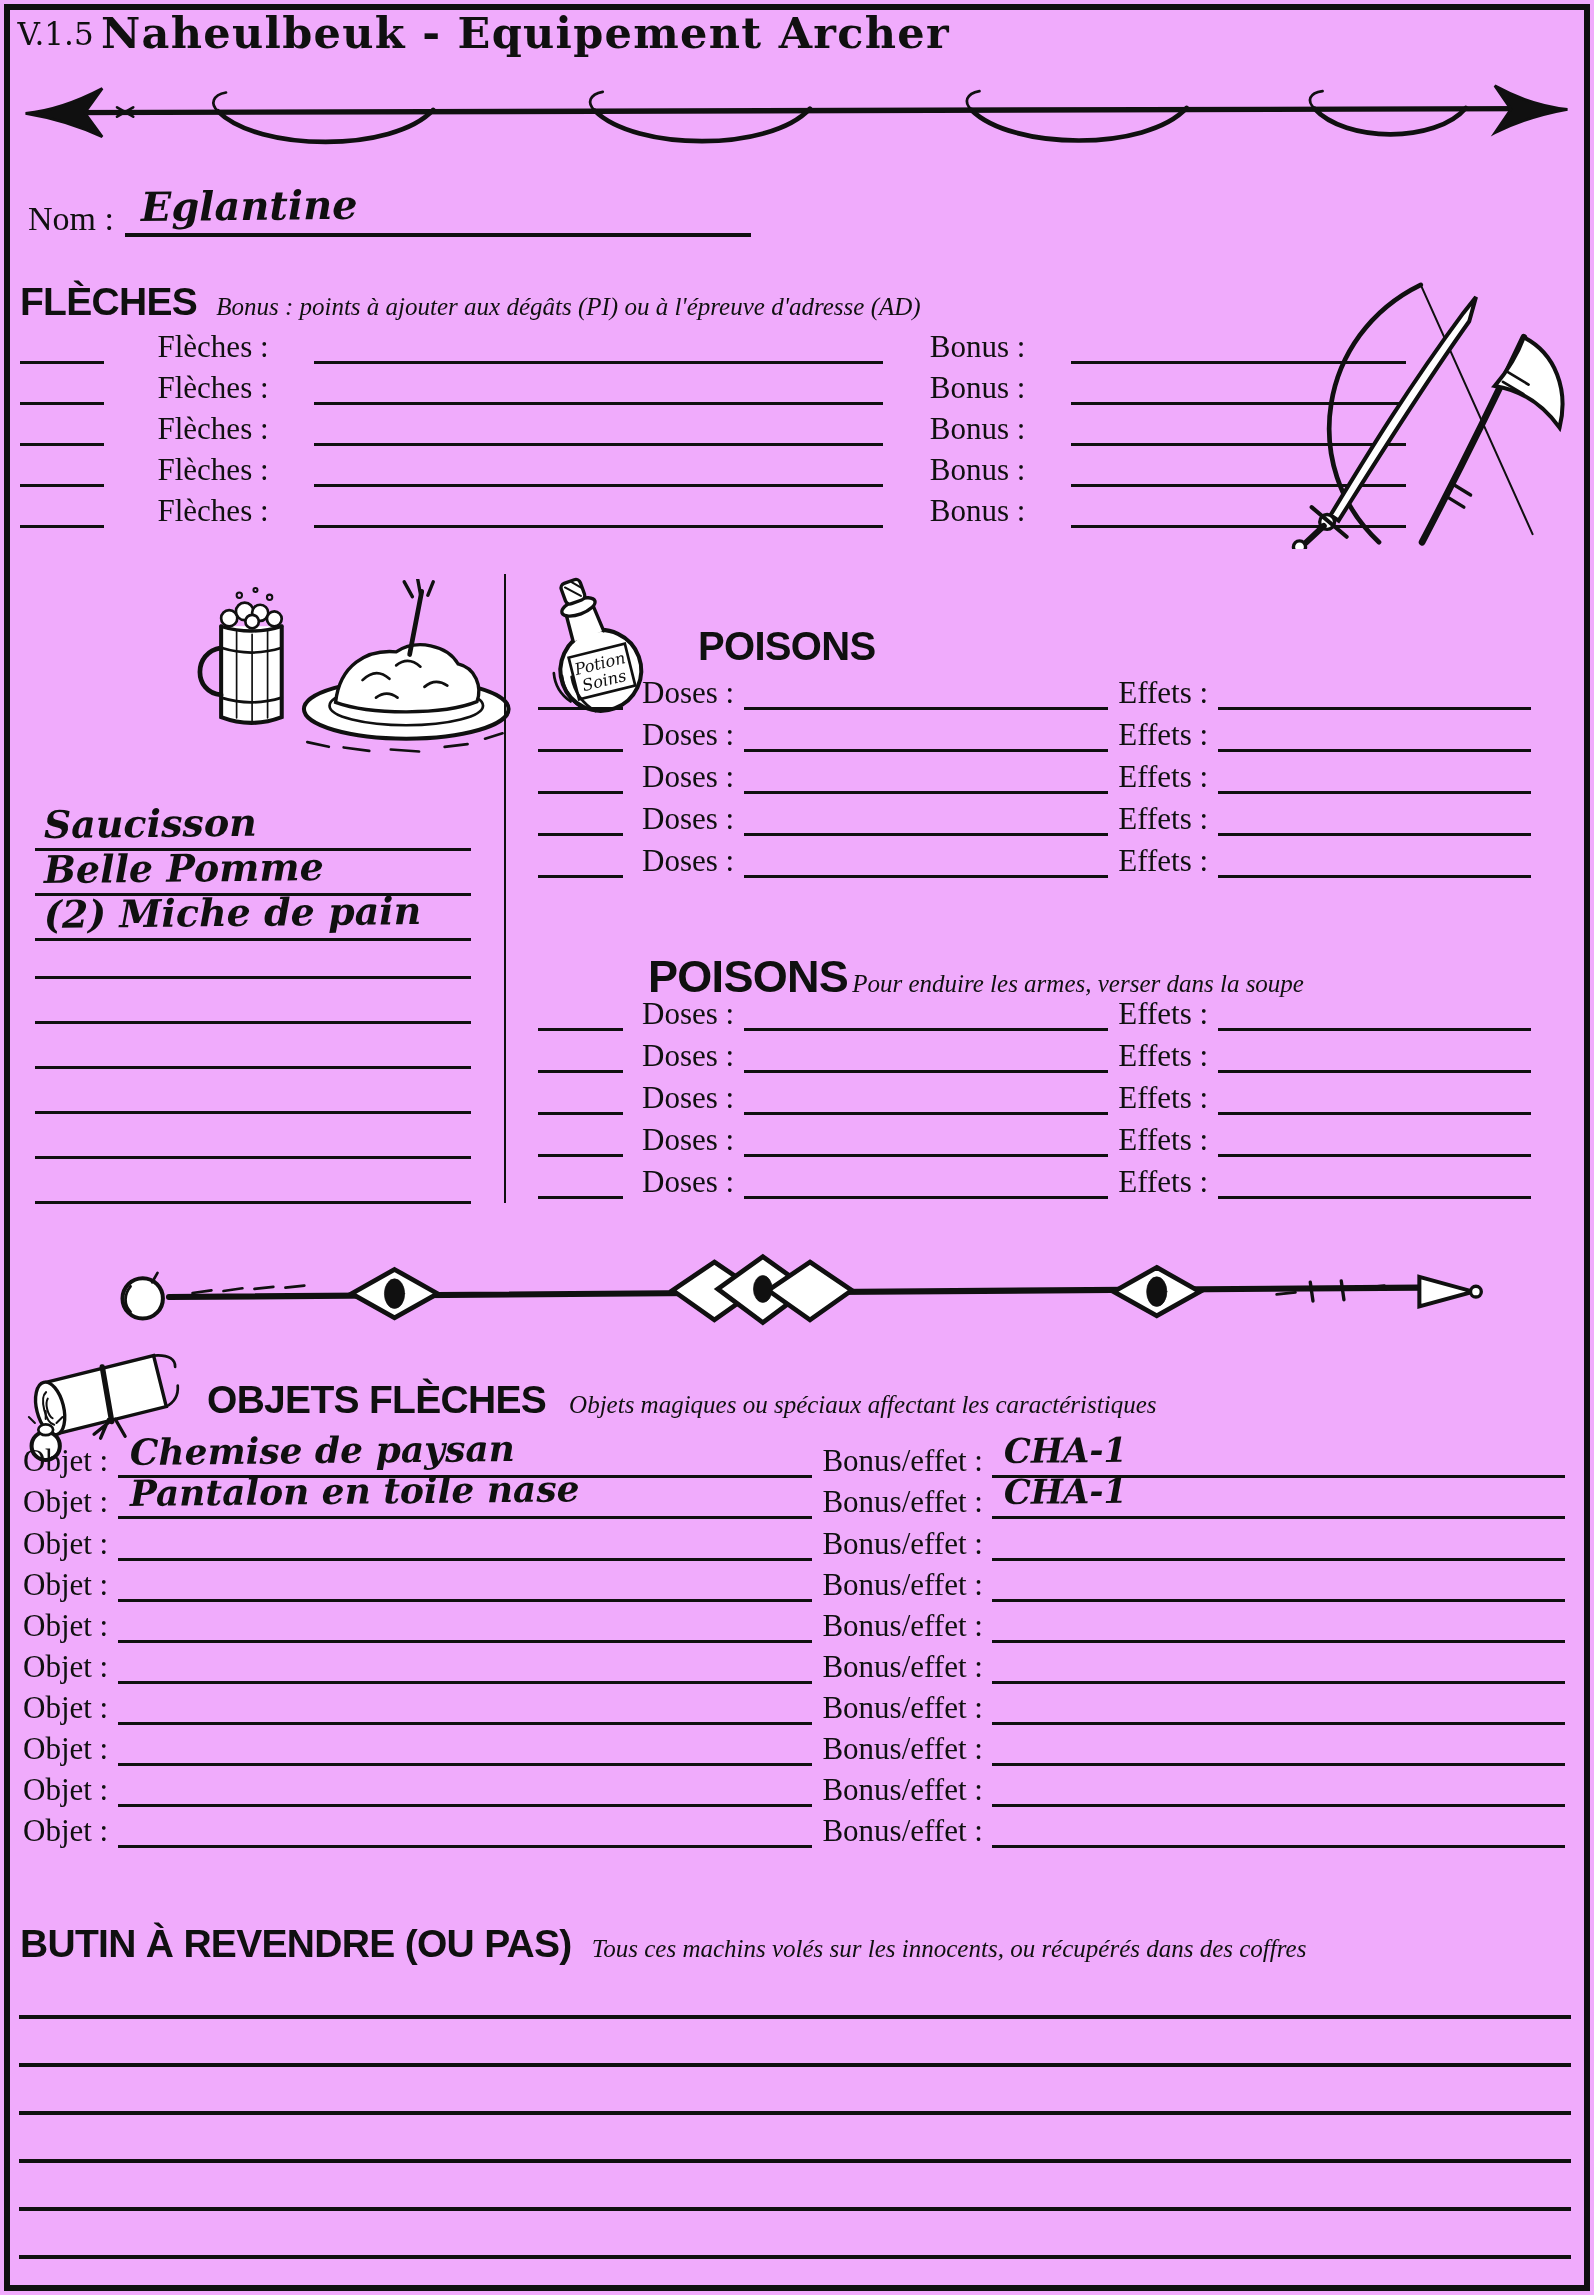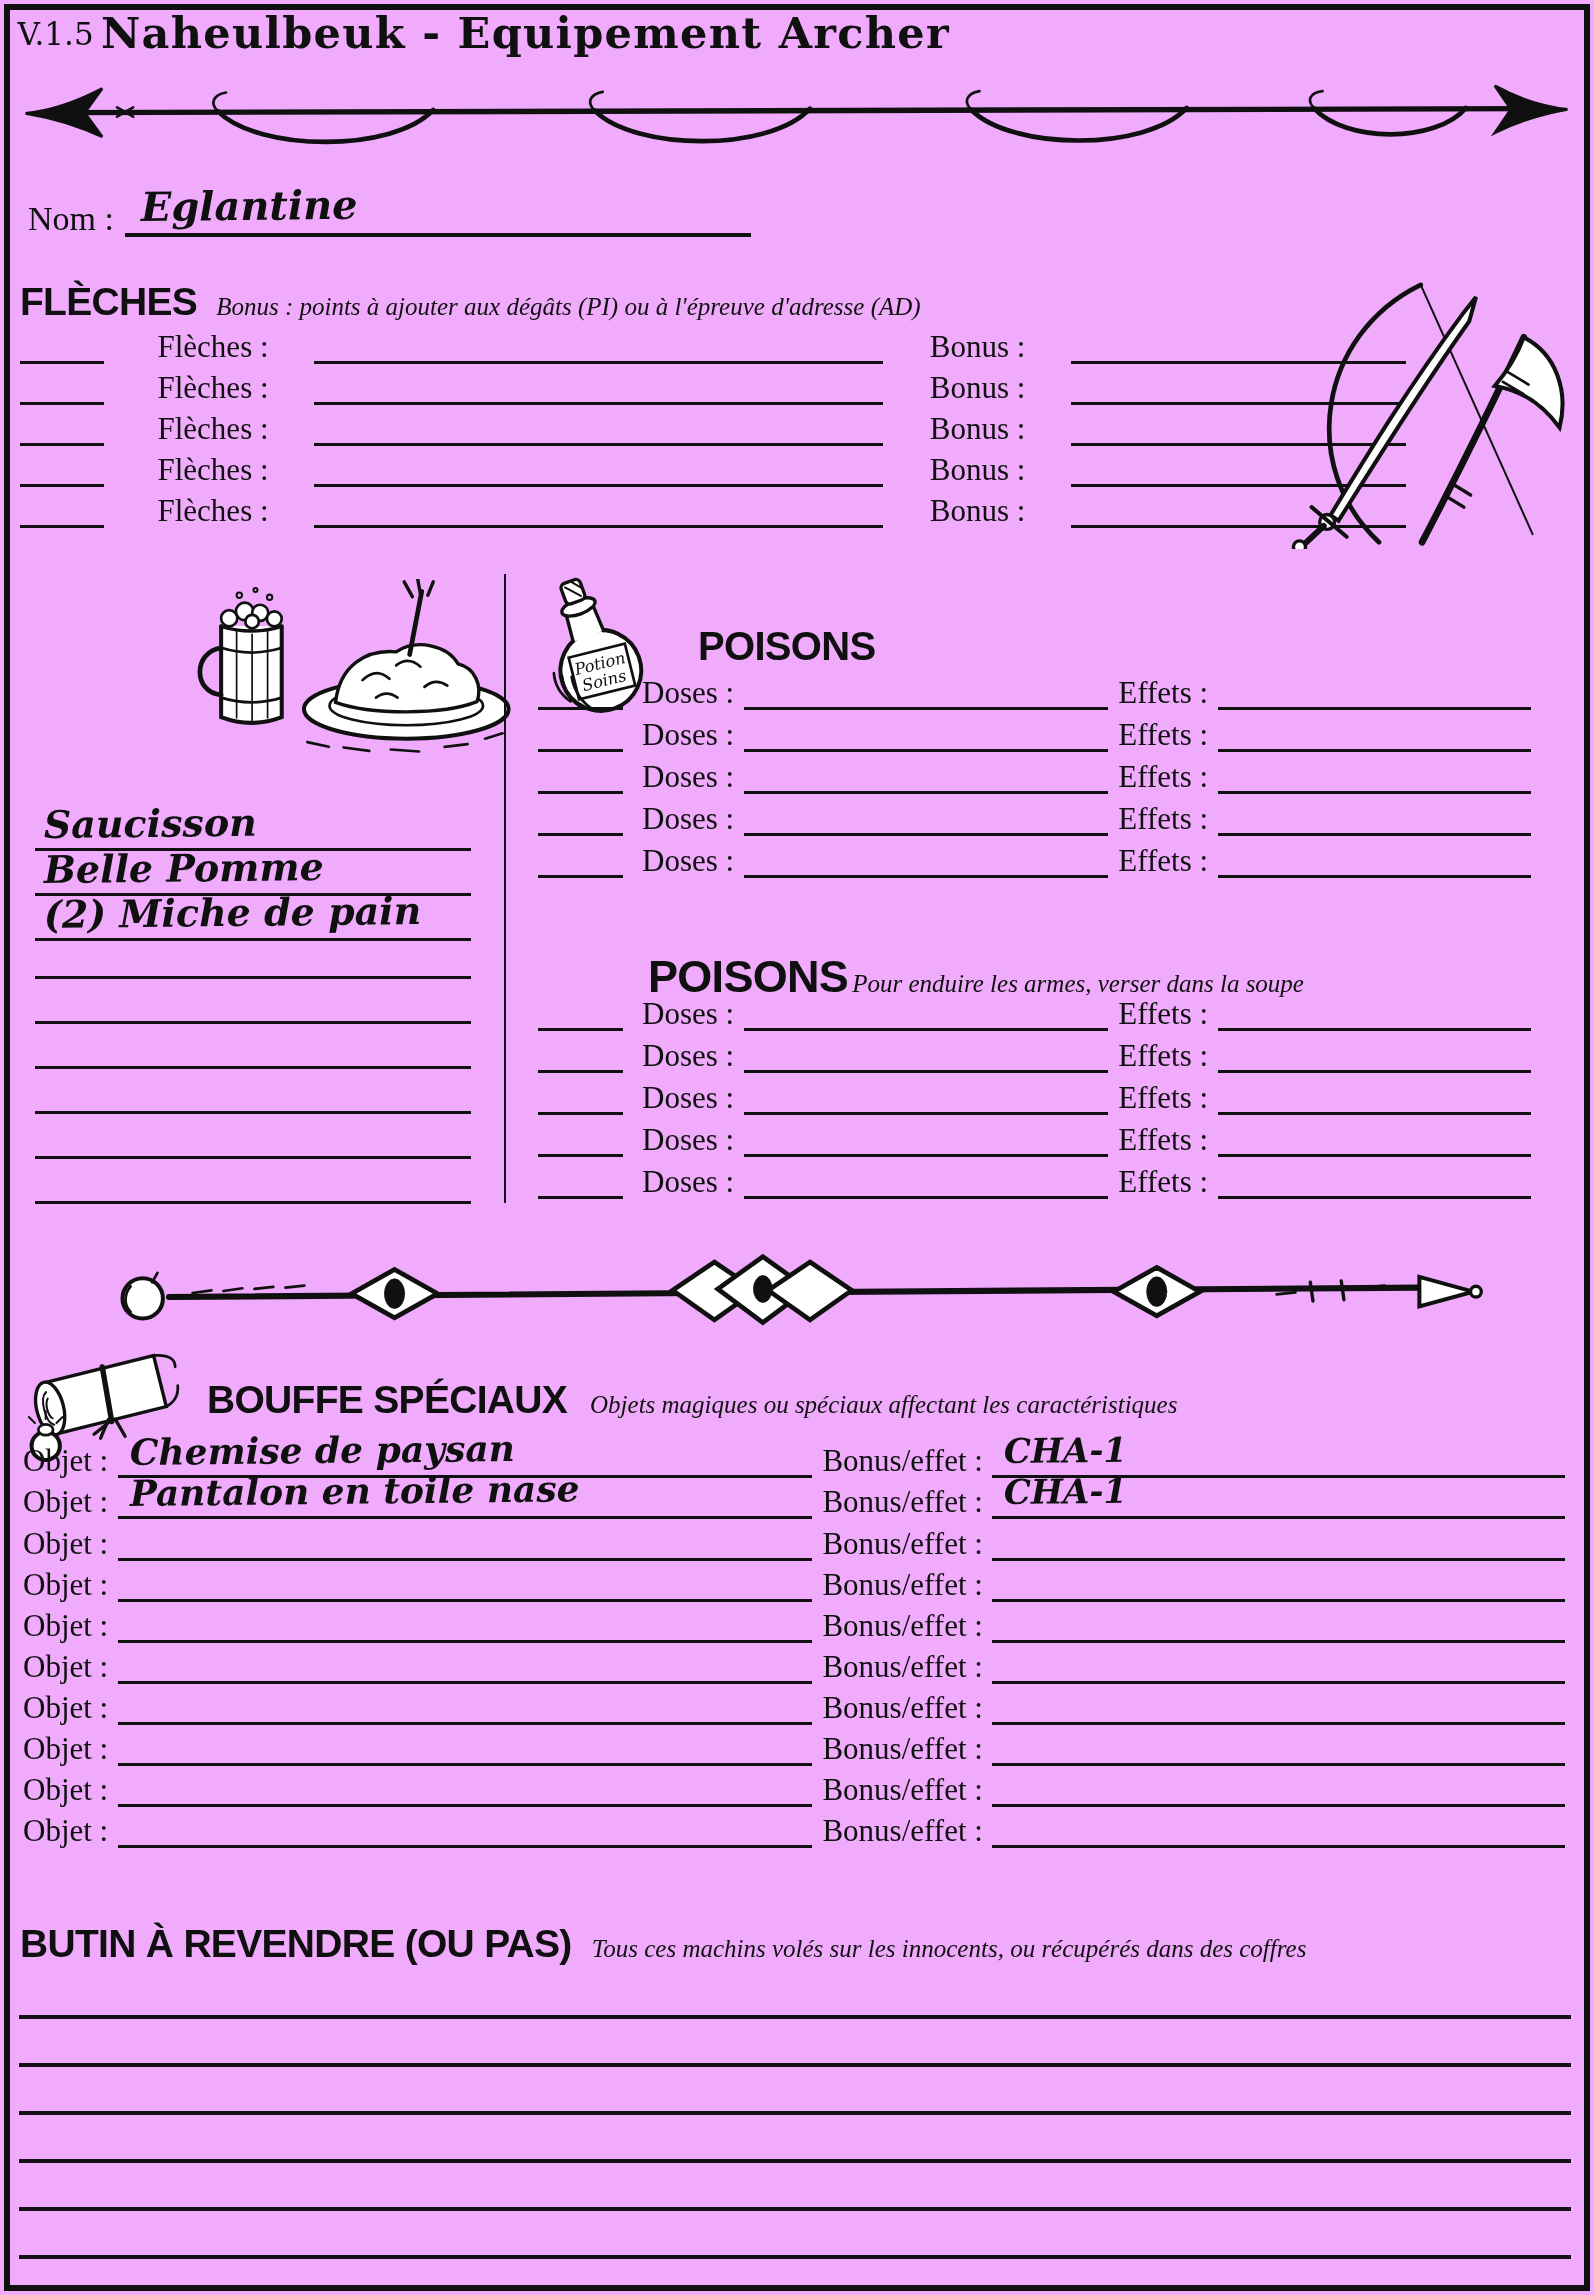--- a/index.html
+++ b/index.html
@@ -314,21 +314,21 @@
       <path d="M140 128 l-18 24 M150 130 l8 28 M144 130 l-30 14" stroke-width="5"></path>
     </g>
     <g stroke="#101010" fill="none" stroke-linecap="round">
       <circle cx="56" cy="166" r="21" fill="#ffffff" stroke-width="6"></circle>
       <ellipse cx="56" cy="142" rx="11" ry="8" fill="#ffffff" stroke-width="4"></ellipse>
       <path d="M56 126 l0 -12 M40 132 l-9 -9 M72 132 l9 -9" stroke-width="3"></path>
     </g>
   </svg>
 
   <div class="abs baseline" style="left:207px;top:1378px;">
-    <span class="t-sec" style="font-size:39px;margin-right:23px;">BOUFFE SPÉCIAUX</span>
+    <span class="t-sec" style="font-size:39px;margin-right:23px;">OBJETS FLÈCHES</span>
     <span class="t-sub">Objets magiques ou spéciaux affectant les caractéristiques</span>
   </div>
   <div class="abs" style="left:23px;top:1437px;">
     <div class="flexrow o-row">
       <span class="t-lab">Objet :</span>
       <div class="line o-main">
         <span class="hw hw-slot">Chemise de paysan</span>
       </div>
       <span class="t-lab">Bonus/effet :</span>
       <div class="line o-bonus">

